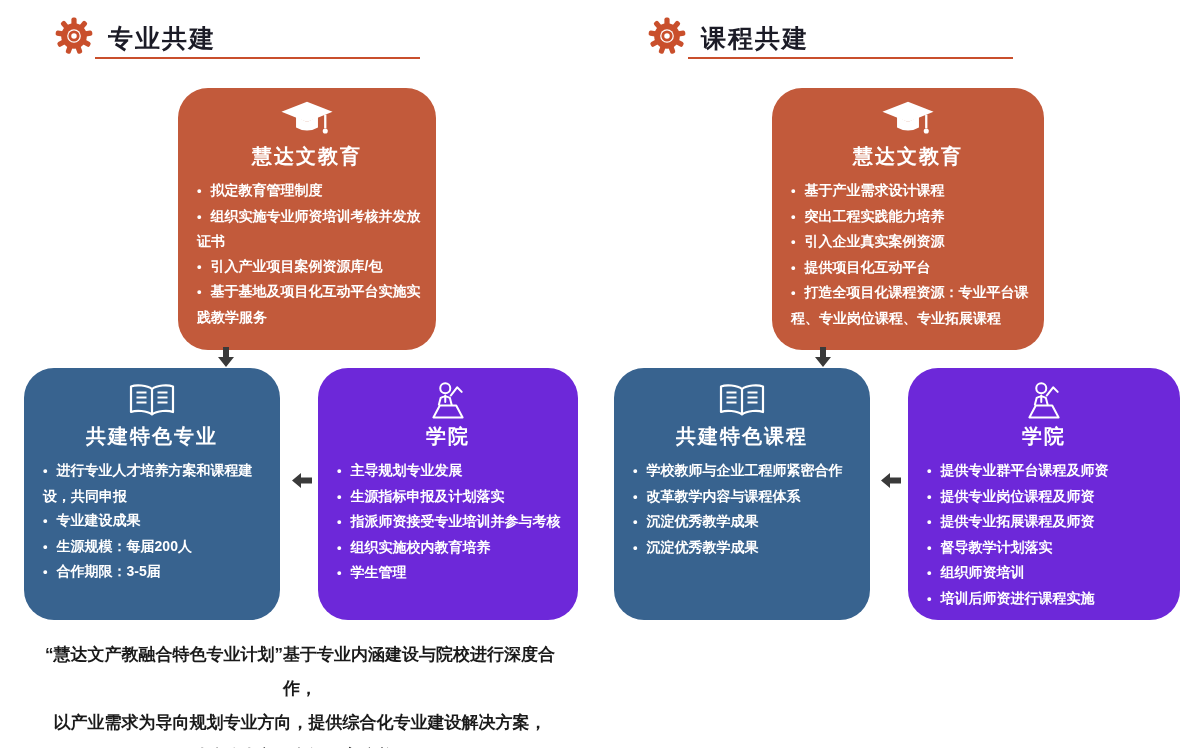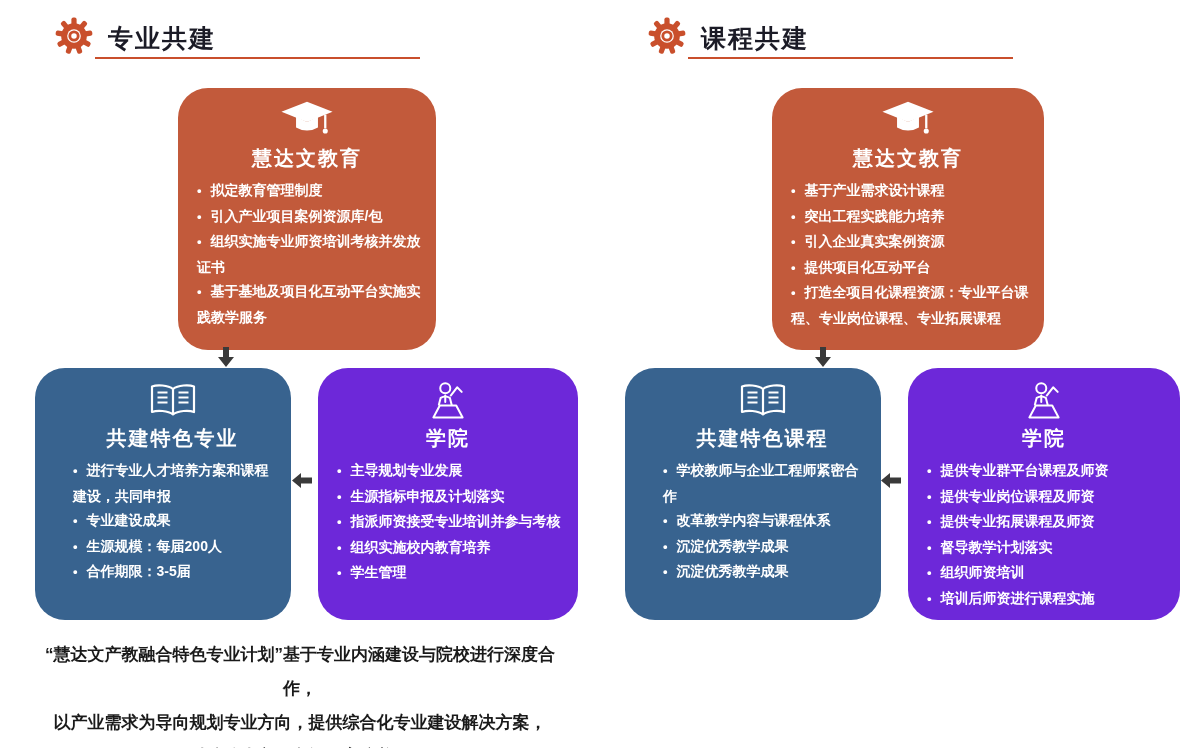--- a/index.html
+++ b/index.html
@@ -17,26 +17,26 @@
   .sec-underline{position:absolute;left:95px;top:57px;width:325px;height:2px;background:#c94f2c;}
   #section-1 .sec-underline{left:98px;}
 
   .box{position:absolute;border-radius:30px;color:#ffffff;box-sizing:border-box;}
   .box-orange{background:#c25a3b;}
   .box-blue{background:#38638f;}
   .box-teal{background:#6d28d9;}
 
   .pos-provider{left:178px;top:88px;width:258px;height:262px;}
   #section-1 .pos-provider{left:182px;width:272px;}
-  .pos-result{left:35px;top:368px;width:256px;height:252px;padding-left:19px;}
+  .pos-result{left:24px;top:368px;width:256px;height:252px;}
   .pos-college{left:318px;top:368px;width:260px;height:252px;}
   #section-1 .pos-college{width:272px;}
 
   .box-icon{display:flex;justify-content:center;align-items:center;margin-top:12px;height:42px;}
-  .box-title{text-align:center;font-size:20px;font-weight:bold;margin-top:2px;letter-spacing:2px;line-height:28px;}
+  .box-title{text-align:center;font-size:20px;font-weight:bold;margin-top:2px;letter-spacing:2px;line-height:28px;font-family:Liberation Mono, monospace;}
   .box-items{margin-top:6px;padding:0 15px 0 19px;font-size:14px;font-weight:600;line-height:24.5px;text-align:left;}
   .bullet-item::before{content:"•";margin-right:9px;font-size:13px;}
 
   .arrow-down{position:absolute;left:218px;top:347px;width:16px;height:20px;}
   #section-1 .arrow-down{left:225px;}
   .arrow-left{position:absolute;left:292px;top:473px;width:20px;height:15px;}
   #section-1 .arrow-left{left:291px;}
 
   .footer{position:absolute;left:30px;top:638px;width:540px;text-align:center;
     font-size:17px;font-weight:bold;color:#1a1a1a;line-height:34px;}
@@ -76,22 +76,22 @@
         <svg width="58" height="42" viewBox="0 0 60 46">
           <polygon points="30,2 58,13 30,24 2,13" fill="#ffffff"></polygon>
           <path d="M18 18 L18 30 Q30 37 42 30 L42 18 L30 24 Z" fill="#ffffff"></path>
           <path d="M50 16 L50 31" stroke="#ffffff" stroke-width="2.5" fill="none"></path>
           <circle cx="50" cy="34" r="2.8" fill="#ffffff"></circle>
         </svg>
       </div>
       <div class="box-title">慧达文教育</div>
       <div class="box-items">
           <div class="bullet-item">拟定教育管理制度</div>
+          <div class="bullet-item">组织实施专业师资培训考核并发放证书</div>
           <div class="bullet-item">引入产业项目案例资源库/包</div>
-          <div class="bullet-item">组织实施专业师资培训考核并发放证书</div>
           <div class="bullet-item">基于基地及项目化互动平台实施实践教学服务</div>
         </div>
     </div>
 
     <div class="arrow-down">
       <svg width="16" height="20" viewBox="0 0 16 20">
         <path d="M5 0 h6 v10 h5 l-8 10 -8 -10 h5 z" fill="#3a3a3a"></path>
       </svg>
     </div>
 

